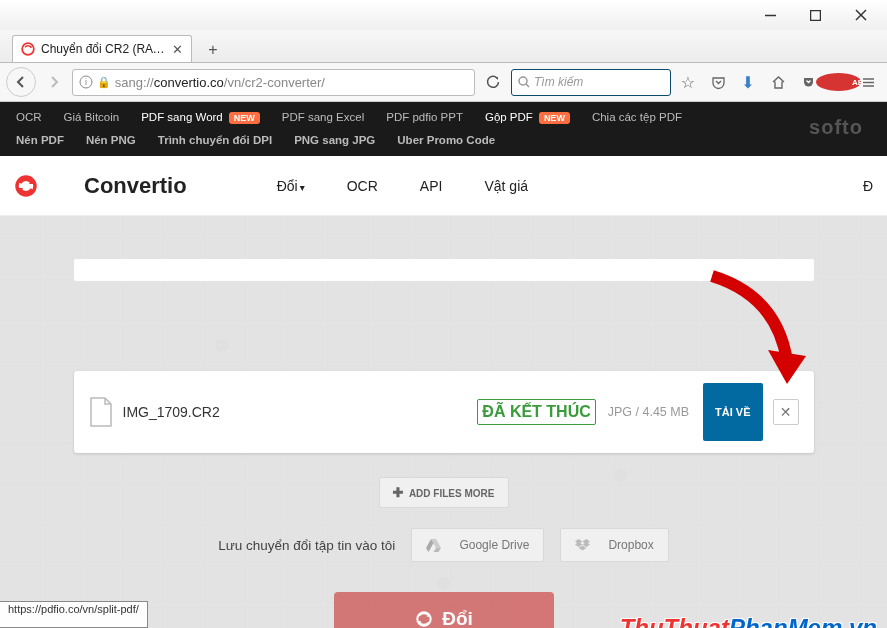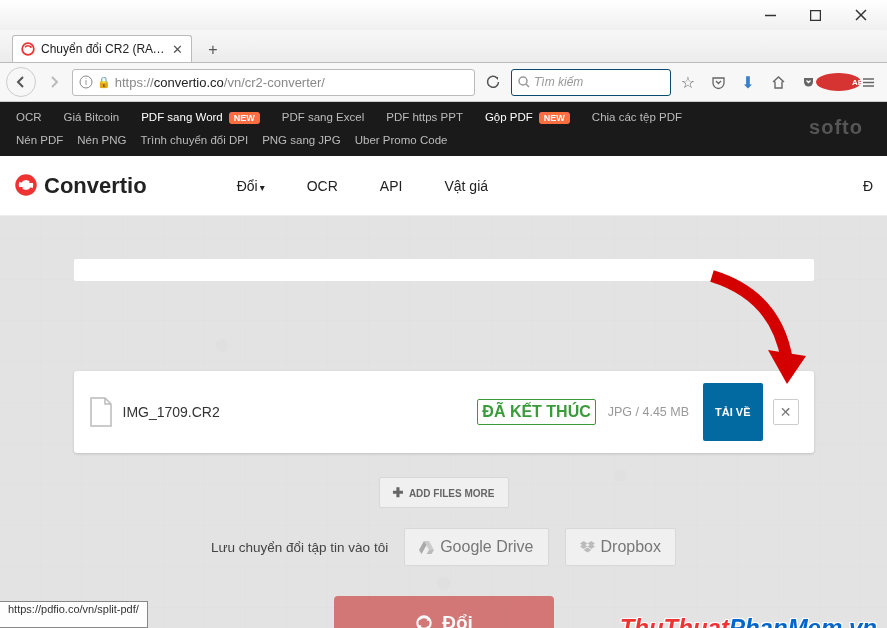--- a/index.html
+++ b/index.html
@@ -33,21 +33,21 @@
 
 
 .darknav { background: #1a1a1a; height: 54px; padding: 4px 16px; display: flex; align-items: flex-start; gap: 18px; flex-wrap: wrap; position: relative; }
 .darknav a { color: #bbb; font-size: 11.5px; white-space: nowrap; text-decoration: none; line-height: 22px; }
 .darknav a.bright { color: #fff; }
 .badge-new { background: #ff6e40; color: #fff; font-size: 9px; padding: 1px 5px; border-radius: 3px; margin-left: 6px; font-weight: bold; }
 .softo { position: absolute; right: 24px; top: 14px; color: #555; font-size: 20px; font-weight: bold; letter-spacing: 1px; }
 
 
 .whitenav { height: 60px; background: #fff; display: flex; align-items: center; padding: 0 14px; border-bottom: 1px solid #eee; box-shadow: 0 1px 2px rgba(0,0,0,0.05); }
-.logo { display: flex; align-items: flex-start; font-size: 22px; font-weight: 900; color: #222; }
+.logo { display: flex; align-items: center; font-size: 22px; font-weight: 900; color: #222; gap: 40px; }
 .logo-mark { width: 24px; height: 24px; margin-right: 6px; }
 .whitemenu { display: flex; gap: 42px; margin-left: 90px; }
 .whitemenu a { color: #222; font-size: 14px; text-decoration: none; }
 .whitemenu .caret { font-size: 10px; margin-left: 2px; }
 .rightd { margin-left: auto; color: #222; font-size: 14px; }
 
 
 .content { position: relative; height: 432px; background: #a8a8a8; overflow: hidden; }
 .circuit-bg { position: absolute; inset: 0; opacity: 0.18; background:
   radial-gradient(circle at 25% 30%, #222 6px, transparent 7px),
@@ -70,21 +70,21 @@
 .dl-btn { background: #0369a1; color: #fff; font-size: 11px; font-weight: bold; padding: 23px 12px; border-radius: 2px; }
 .close-file { width: 26px; height: 26px; border: 1px solid #ccc; border-radius: 2px; margin-left: 10px; display: flex; align-items: center; justify-content: center; color: #777; font-size: 14px; }
 
 
 .addmore { width: 130px; margin: 0 auto 20px; background: #f0f0f0; border: 1px solid #d8d8d8; border-radius: 2px; text-align: center; padding: 7px 0; font-size: 10px; font-weight: bold; color: #666; }
 .addmore .plus { font-size: 13px; margin-right: 3px; }
 
 
 .saverow { display: flex; align-items: center; justify-content: center; gap: 16px; margin-bottom: 30px; }
 .savelabel { font-size: 13.5px; color: #444; }
-.cloudbtn { background: #f0f0f0; border: 1px solid #d8d8d8; border-radius: 2px; padding: 9px 14px; font-size: 16px; color: #777; display: flex; align-items: center; gap: 6px; }
+.cloudbtn { background: #f0f0f0; border: 1px solid #d8d8d8; border-radius: 2px; padding: 9px 14px; font-size: 12px; color: #777; display: flex; align-items: center; gap: 18px; }
 
 
 .redbtn { width: 220px; margin: 0 auto; background: #d16363; opacity: 0.85; border-radius: 4px; padding: 16px 0; text-align: center; color: #fff; font-size: 19px; font-weight: bold; display: flex; align-items: center; justify-content: center; gap: 8px; }
 .redbtn .spin { width: 20px; height: 20px; }
 
 
 .arrow { position: absolute; top: 50px; right: 75px; width: 120px; height: 120px; pointer-events: none; }
 
 
 .watermark { position: absolute; bottom: 6px; right: 10px; font-size: 24px; font-weight: 900; font-style: italic; }
@@ -139,21 +139,21 @@
       <svg width="14" height="14" viewBox="0 0 14 14">
         <path d="M5 2 L10 7 L5 12" fill="none" stroke="#bbb" stroke-width="2"></path>
       </svg>
     </div>
   <div class="addr-box">
     <svg width="14" height="14" viewBox="0 0 14 14" style="margin-right:4px">
         <circle cx="7" cy="7" r="6" fill="none" stroke="#888"></circle>
         <text x="7" y="10" text-anchor="middle" font-size="9" fill="#888">i</text>
       </svg>
     <span class="lock">🔒</span>
-    <span class="dim">https://</span>
+    <span class="dim">sang://</span>
       <span class="host">convertio.co</span>
       <span class="dim">/vn/cr2-converter/</span>
   </div>
   <div class="nav-btn">
       <svg width="14" height="14" viewBox="0 0 14 14">
         <path d="M11 3 A5.5 5.5 0 1 0 12.5 7" fill="none" stroke="#555" stroke-width="1.5"></path>
         <polygon points="9,2 12,2 12,5" fill="#555"></polygon>
       </svg>
     </div>
   <div class="search-box">
@@ -193,25 +193,25 @@
     </div>
 </div>
 
 <div class="darknav">
   <div id="darknav-rows" style="display:flex;flex-direction:column;gap:0;width:100%">
       <div style="display: flex; gap: 22px;">
         <a>OCR</a>
         <a>Giá Bitcoin</a>
         <a class="bright">PDF sang Word<span class="badge-new">NEW</span></a>
         <a>PDF sang Excel</a>
-        <a>PDF https PPT</a>
+        <a>PDF pdfio PPT</a>
         <a class="bright">Gộp PDF<span class="badge-new">NEW</span></a>
         <a>Chia các tệp PDF</a>
       </div>
-      <div style="display: flex; gap: 14px;">
+      <div style="display: flex; gap: 22px; font-weight: bold;">
         <a>Nén PDF</a>
         <a>Nén PNG</a>
         <a>Trình chuyển đổi DPI</a>
         <a>PNG sang JPG</a>
         <a>Uber Promo Code</a>
       </div>
     </div>
   <div class="softo">softo</div>
 </div>
 

